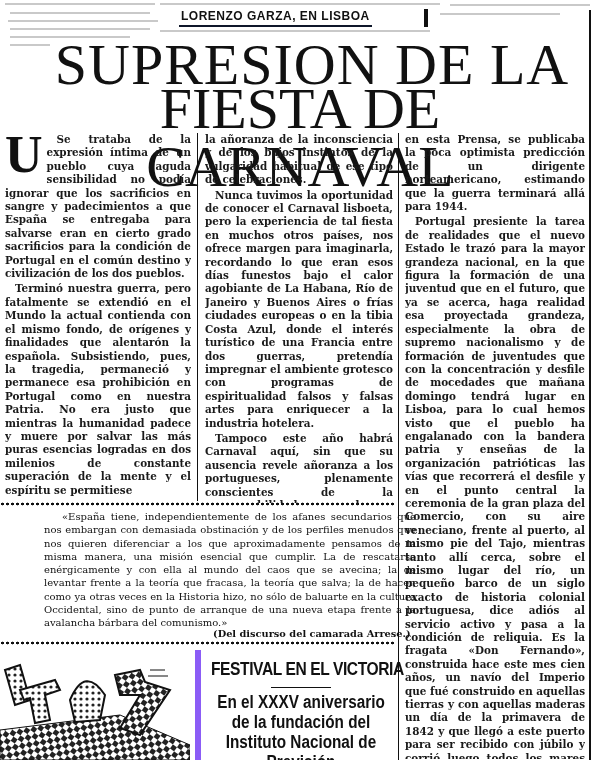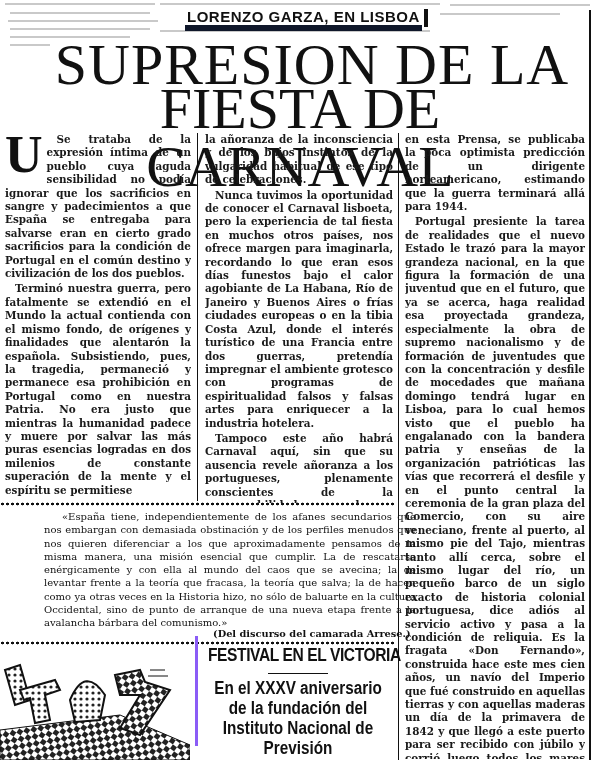--- a/index.html
+++ b/index.html
@@ -2,23 +2,23 @@
 <html><head>
 <meta charset="utf-8">
 <style>
   * { box-sizing: border-box; margin: 0; padding: 0; }
   html, body { width: 600px; height: 760px; background: #ffffff; overflow: hidden; }
   body { position: relative; font-family: "DejaVu Serif", serif; color: #111; }
 
   .noise { position: absolute; left: 0; top: 0; width: 600px; height: 50px; overflow: hidden; }
   .noise div { position: absolute; height: 2px; background: #888; opacity: 0.45; }
 
-  .kicker { position: absolute; left: 185px; top: 8px; font-family: "Liberation Sans", sans-serif;
-    font-weight: bold; font-size: 15px; letter-spacing: 0.5px; color: #111;
-    border-bottom: 6px solid #0f172a; padding: 0 2px 0 2px; line-height: 17px; }
+  .kicker { position: absolute; left: 179px; top: 8px; font-family: "Liberation Sans", sans-serif;
+    font-weight: bold; font-size: 12px; letter-spacing: 0.5px; color: #111;
+    border-bottom: 2px solid #0f172a; padding: 0 2px 0 2px; line-height: 17px; }
   .kicker-mark { position: absolute; left: 424px; top: 9px; width: 4px; height: 18px; background: #111; }
 
   .headline { position: absolute; left: 12px; width: 600px; text-align: center;
     font-family: "Liberation Serif", serif; font-weight: normal; color: #111; line-height: 1; }
   .hl1 { top: 36px; font-size: 58px; letter-spacing: 1px; }
   .hl2 { top: 80px; font-size: 58px; letter-spacing: 0px; left: 0; }
 
   .right-rule { position: absolute; left: 589px; top: 10px; width: 2px; height: 750px; background: #111; }
 
   .col { position: absolute; top: 133px; font-family: "DejaVu Serif", serif; font-weight: bold;
@@ -43,21 +43,21 @@
   .dots2 { top: 641px; }
 
   .quote { position: absolute; left: 12px; top: 510px; width: 372px;
     font-family: "DejaVu Serif", serif; font-weight: normal; font-size: 10px;
     line-height: 13.3px; text-align: justify; color: #111; margin-left: 32px; }
   .quote p { text-indent: 18px; }
   .attribution { position: absolute; left: 175px; top: 628px; font-family: "DejaVu Serif", serif;
     font-weight: bold; font-size: 9.8px; color: #111; margin-left: 38px; }
 
   .illustration { position: absolute; left: 0; top: 660px; width: 190px; height: 100px; overflow: hidden; }
-  .ad-box { position: absolute; left: 195px; top: 636px; width: 200px; height: 110px; border-left: 3px solid #8b5cf6; }
+  .ad-box { position: absolute; left: 195px; top: 650px; width: 200px; height: 110px; border-left: 6px solid #8b5cf6; }
   .ad-title { position: absolute; left: 10px; top: 8px; font-family: "Liberation Sans", sans-serif;
     font-weight: bold; font-size: 19px; letter-spacing: -0.5px; color: #111; transform: scaleX(0.82);
     transform-origin: left top; white-space: nowrap; }
   .ad-rule { position: absolute; left: 70px; top: 37px; width: 60px; height: 1px; background: #111; }
   .ad-sub { position: absolute; left: 0; top: 42px; width: 200px; text-align: center;
     font-family: "Liberation Sans", sans-serif; font-weight: bold; font-size: 18px; line-height: 20px;
     color: #111; transform: scaleX(0.85); transform-origin: center top; }
 </style>
 </head>
 <body>

